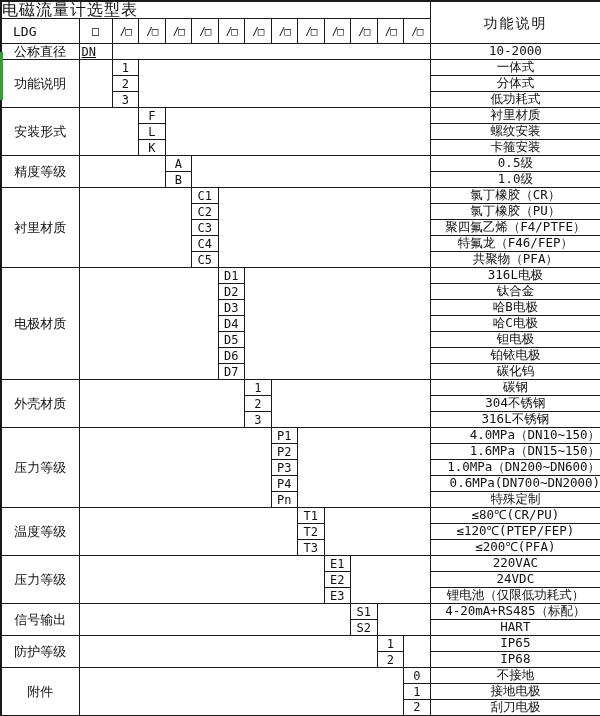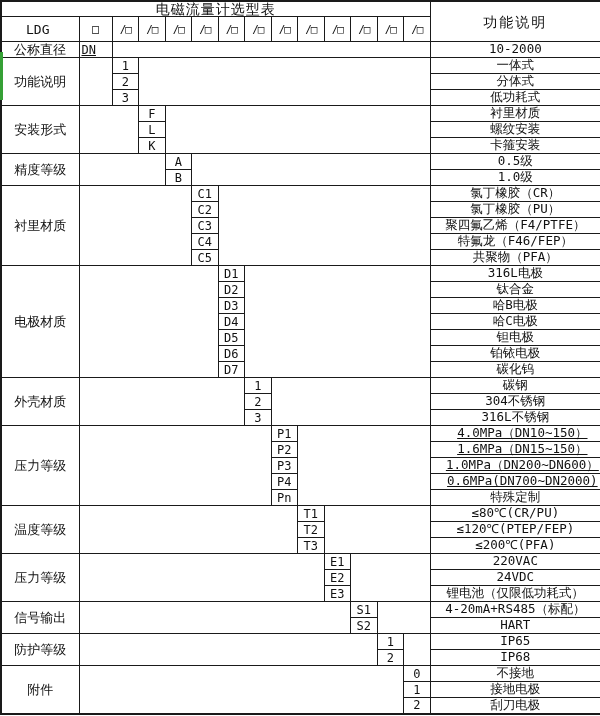--- a/index.html
+++ b/index.html
@@ -5,31 +5,31 @@
   html,body{margin:0;padding:0;background:#ffffff;}
   body{width:600px;height:716px;position:relative;overflow:hidden;
        font-family:"DejaVu Sans Mono","Liberation Sans",sans-serif;color:#111;}
   table.sel{border-collapse:collapse;table-layout:fixed;width:600px;
             border:2px solid #1a1a1a;}
   td{border:1px solid #1a1a1a;padding:0;vertical-align:middle;
      white-space:nowrap;overflow:hidden;font-size:13px;line-height:1;}
   tr{height:16px;}
   tr.r-title{height:15px;}
   tr.r-ldg{height:25px;}
-  td.title{text-align:center;font-size:14px;letter-spacing:1px;}
+  td.title{text-align:left;font-size:16px;letter-spacing:1px;}
   td.funchead{text-align:center;font-size:14px;letter-spacing:2px;margin-left:44px;}
   td.lbl{text-align:center;font-size:13px;}
   td.lbl-left{text-align:left;padding-left:12px;font-size:13px;}
-  td.ldg{text-align:left;padding-left:24px;font-size:13px;}
+  td.ldg{text-align:left;padding-left:11px;font-size:13px;}
   td.box{text-align:center;font-size:12px;}
   td.sbox{text-align:center;font-size:11px;letter-spacing:-1px;}
   td.code{text-align:center;font-size:12px;}
   td.dn{text-align:left;padding-left:2px;font-size:12px;text-decoration:underline;}
   td.desc{text-align:center;font-size:12.5px;}
-  td.desc.left{text-align:center;padding-left:14px;text-decoration:underline;}
+  td.desc.left{text-align:right;padding-left:14px;}
   td.empty{border-top:1px solid #1a1a1a;border-bottom:1px solid #1a1a1a;}
   .artifact{position:absolute;left:0;top:52px;width:3px;height:48px;
             background:#35a035;z-index:5;}
 </style>
 </head>
 <body>
 
 <div class="artifact"></div>
 
 <table class="sel">

